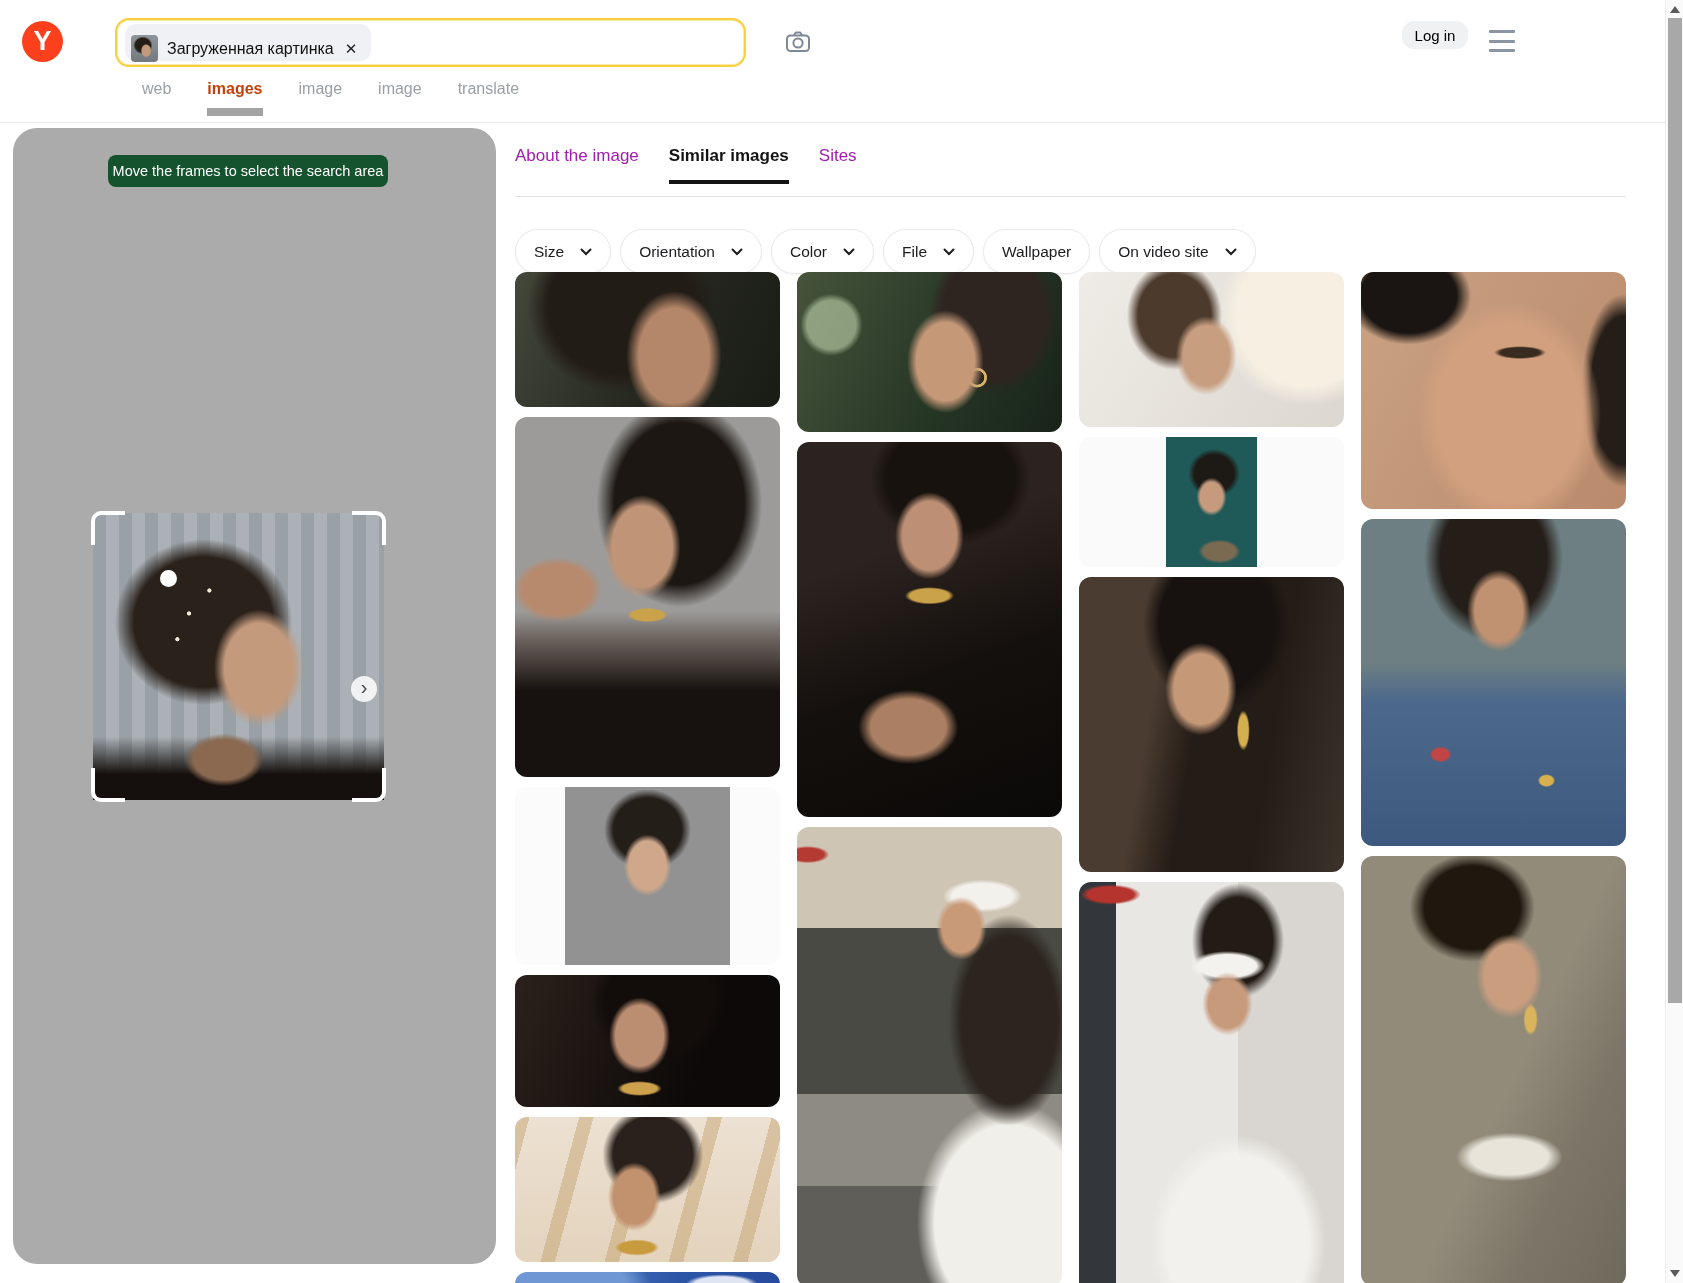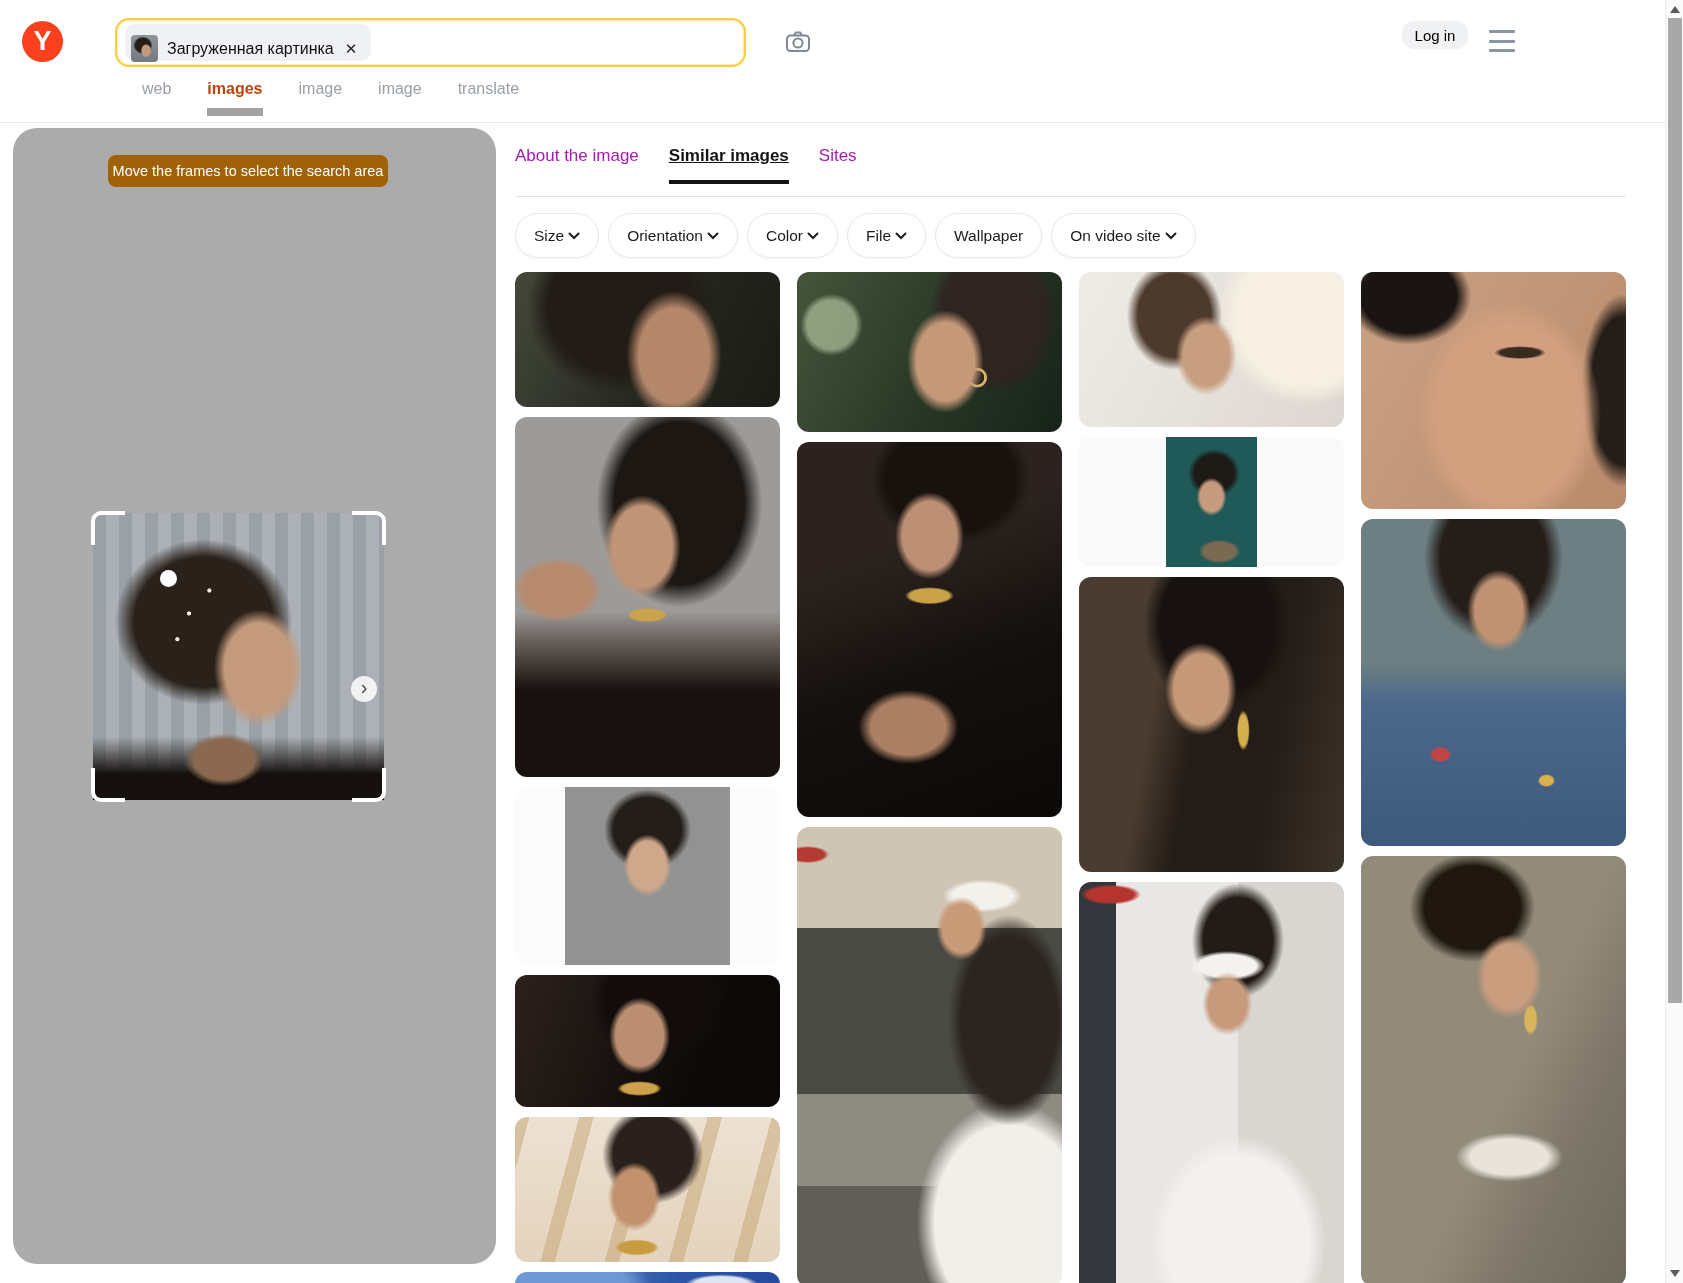--- a/index.html
+++ b/index.html
@@ -23,21 +23,21 @@
   .login-btn { position:absolute; left:1402px; top:21px; width:66px; height:28px; background:#f0f1f3; border:none;
                border-radius:12px; font-size:15px; color:#000; cursor:pointer; font-family:inherit; }
   .menu-btn { position:absolute; left:1489px; top:30px; width:26px; height:22px; cursor:pointer; display:flex; flex-direction:column; justify-content:space-between; }
   .menu-btn i { display:block; height:3px; background:#8a94a2; border-radius:1px; }
   .nav { position:absolute; left:130px; top:80px; display:flex; gap:24px; font-size:16px; }
   .nav-item { color:#9a9fa6; padding-bottom:10px; cursor:pointer;margin-left:12px; }
   .nav-item.active { color:#c2410c; font-weight:700; border-bottom:8px solid #a3a3a3; }
 
   
   .panel { position:absolute; left:13px; top:128px; width:483px; height:1136px; background:#ababab; border-radius:24px; }
-  .tooltip { position:absolute; left:95px; top:27px; width:280px; height:32px; background:#a16207; border-radius:8px;
+  .tooltip { position:absolute; left:95px; top:27px; width:280px; height:32px; background:#14532d; border-radius:8px;
              color:#fff; font-size:14.5px; display:flex; align-items:center; justify-content:center; white-space:nowrap; }
   .preview-img { position:absolute; left:80px; top:385px; width:291px; height:287px;
       background:
         radial-gradient(66px 86px at 57% 54%, #c49a7c 0 52%, rgba(0,0,0,0) 68%),
         radial-gradient(3px 3px at 40% 27%, #f2e9d8 0 60%, rgba(0,0,0,0) 80%),
         radial-gradient(3px 3px at 33% 35%, #f2e9d8 0 60%, rgba(0,0,0,0) 80%),
         radial-gradient(3px 3px at 29% 44%, #f2e9d8 0 60%, rgba(0,0,0,0) 80%),
         radial-gradient(120px 112px at 38% 38%, #2a211a 0 58%, rgba(0,0,0,0) 74%),
         radial-gradient(60px 40px at 45% 86%, #8a6950 0 50%, rgba(0,0,0,0) 66%),
         linear-gradient(0deg,#15100d 0 9%, rgba(0,0,0,0) 22%),
@@ -48,26 +48,26 @@
   .corner.tr { right:-2px; top:-2px; border-right:4px solid #fff; border-top:4px solid #fff; border-top-right-radius:10px; }
   .corner.bl { left:-2px; bottom:-2px; border-left:4px solid #fff; border-bottom:4px solid #fff; border-bottom-left-radius:10px; }
   .corner.br { right:-2px; bottom:-2px; border-right:4px solid #fff; border-bottom:4px solid #fff; border-bottom-right-radius:10px; }
   .crop-dot { position:absolute; left:67px; top:57px; width:17px; height:17px; border-radius:50%; background:#fff; cursor:grab; }
   .next-btn { position:absolute; right:7px; top:163px; width:26px; height:26px; border-radius:50%;
               background:rgba(255,255,255,.85); color:#444; font-size:20px; line-height:23px; text-align:center; cursor:pointer; }
 
   
   .rtabs { position:absolute; left:515px; top:146px; display:flex; gap:30px; font-size:17px; }
   .rtab { color:#a21caf; padding-bottom:14px; cursor:pointer; }
-  .rtab.active { color:#141414; font-weight:700; border-bottom:4px solid #141414;text-decoration:underline; }
+  .rtab.active { color:#141414; font-weight:700; border-bottom:4px solid #141414; }
   .rdivider { position:absolute; left:515px; top:196px; width:1111px; height:1px; background:#e4e4e4; }
   .filters { position:absolute; left:515px; top:213px; display:flex; gap:9px; }
-  .fchip { height:45px; display:flex; align-items:center; gap:4px; padding:0 18px; background:#fff;
+  .fchip { height:45px; display:flex; align-items:center; gap:16px; padding:0 18px; background:#fff;
            border:1px solid #e7e9ec; border-radius:23px; font-size:15.5px; color:#1c1c1e; cursor:pointer;
-           box-shadow:0 1px 2px rgba(0,0,0,.04); white-space:nowrap; font-family:inherit; }
+           box-shadow:0 1px 2px rgba(0,0,0,.04); white-space:nowrap; font-family:inherit;margin-top:16px; }
 
   
   .col { position:absolute; top:272px; width:265px; display:flex; flex-direction:column; gap:10px; }
   .col1 { left:515px; } .col2 { left:797px; } .col3 { left:1079px; } .col4 { left:1361px; }
   .ph { width:265px; border-radius:12px; cursor:pointer; }
 
   .g11 { height:135px; background:
       radial-gradient(70px 95px at 60% 62%, #b5876a 0 50%, rgba(0,0,0,0) 68%),
       radial-gradient(130px 120px at 40% 26%, #221c16 0 56%, rgba(0,0,0,0) 72%),
       linear-gradient(115deg,#44483a,#23251e 60%,#191b15); }

